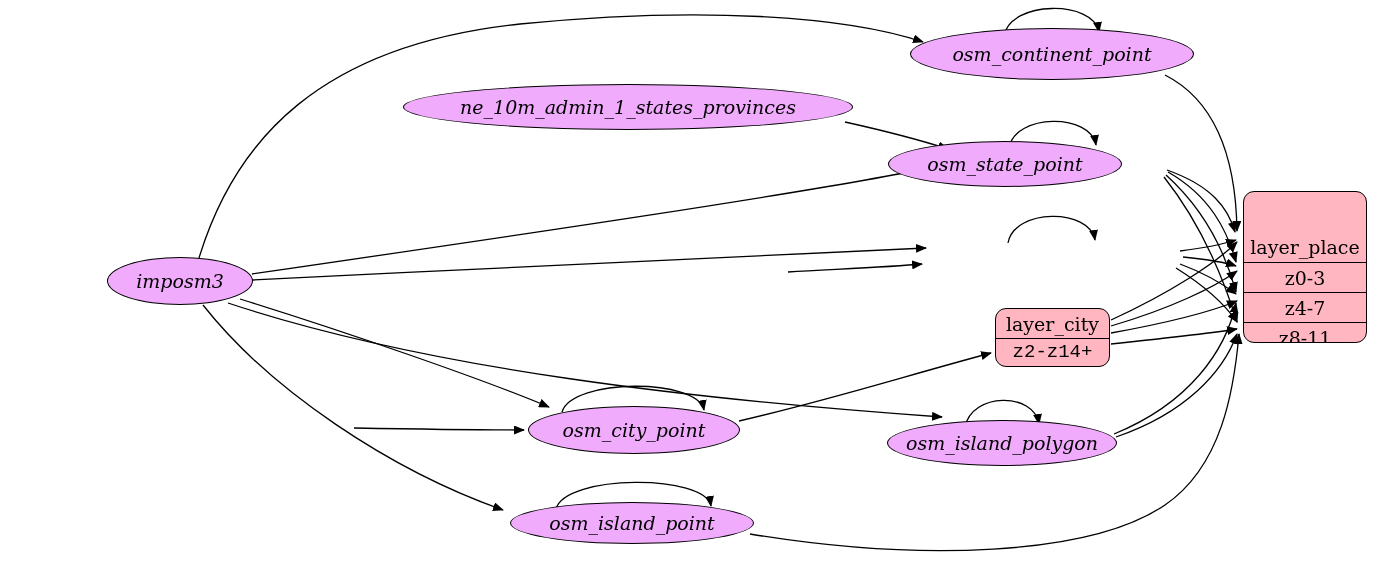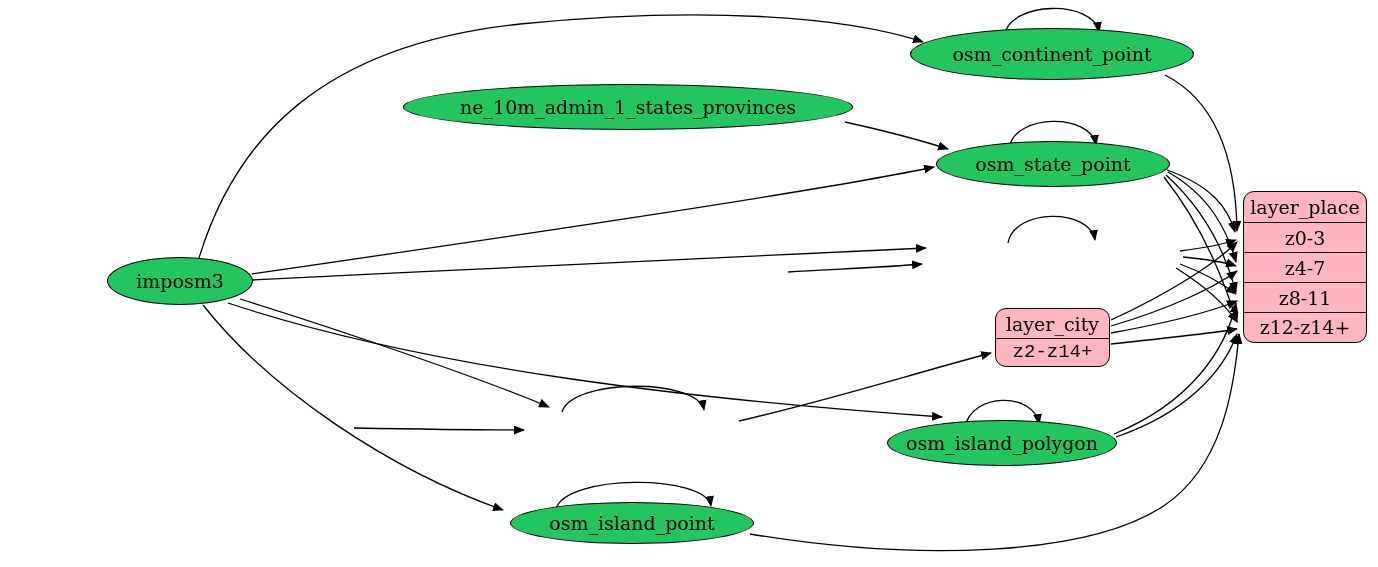--- a/index.html
+++ b/index.html
@@ -9,26 +9,27 @@
     background:#fff;
     font-family:"DejaVu Serif","Liberation Serif",serif;
     font-size:19px;
     color:#000;
     overflow:hidden;
   }
   #edges{position:absolute;left:0;top:0;width:1378px;height:567px;}
   .node{
     position:absolute;
     display:flex;align-items:center;justify-content:center;
-    background:#22c55e;
+    background:#f0abfc;
     border:1.4px solid #000;
     border-radius:50%;
     box-sizing:border-box;
     white-space:nowrap;
     z-index:2;
+    font-style:italic;
   }
   .record{
     position:absolute;
     border:1.6px solid #000;
     border-radius:11px;
     box-sizing:border-box;
     overflow:hidden;
     z-index:2;
     text-align:center;
   }
@@ -93,36 +94,39 @@
   <div class="node" style="left:403px;top:84px;width:450px;height:46px;align-items:center;">
     <span>ne_10m_admin_1_states_provinces</span>
   </div>
 
 
 
   <div class="node" style="left:910px;top:28px;width:284px;height:52px;">
     <span>osm_continent_point</span>
   </div>
 
-  <div class="node" style="left:936px;top:141px;width:234px;height:46px;">
+  <div class="node" style="left:888px;top:141px;width:234px;height:46px;">
     <span>osm_state_point</span>
   </div>
 
 
+  <div class="node" style="left:528px;top:406px;width:212px;height:48px;">
+    <span>osm_city_point</span>
+  </div>
 
   <div class="node" style="left:887px;top:420px;width:230px;height:46px;">
     <span>osm_island_polygon</span>
   </div>
 
   <div class="node" style="left:510px;top:502px;width:244px;height:42px;">
     <span>osm_island_point</span>
   </div>
 
   <div class="record" style="left:1243px;top:191px;width:124px;height:152px;background:#ffb6c1;">
-    <div class="rrow" style="height:30px;">
+    <div class="rrow" style="height:30px;margin-top:40px;">
       <span>layer_place</span>
     </div>
     <div class="rrow" style="height:30px;">
       <span>z0-3</span>
     </div>
     <div class="rrow" style="height:30px;">
       <span>z4-7</span>
     </div>
     <div class="rrow" style="height:30px;">
       <span>z8-11</span>

